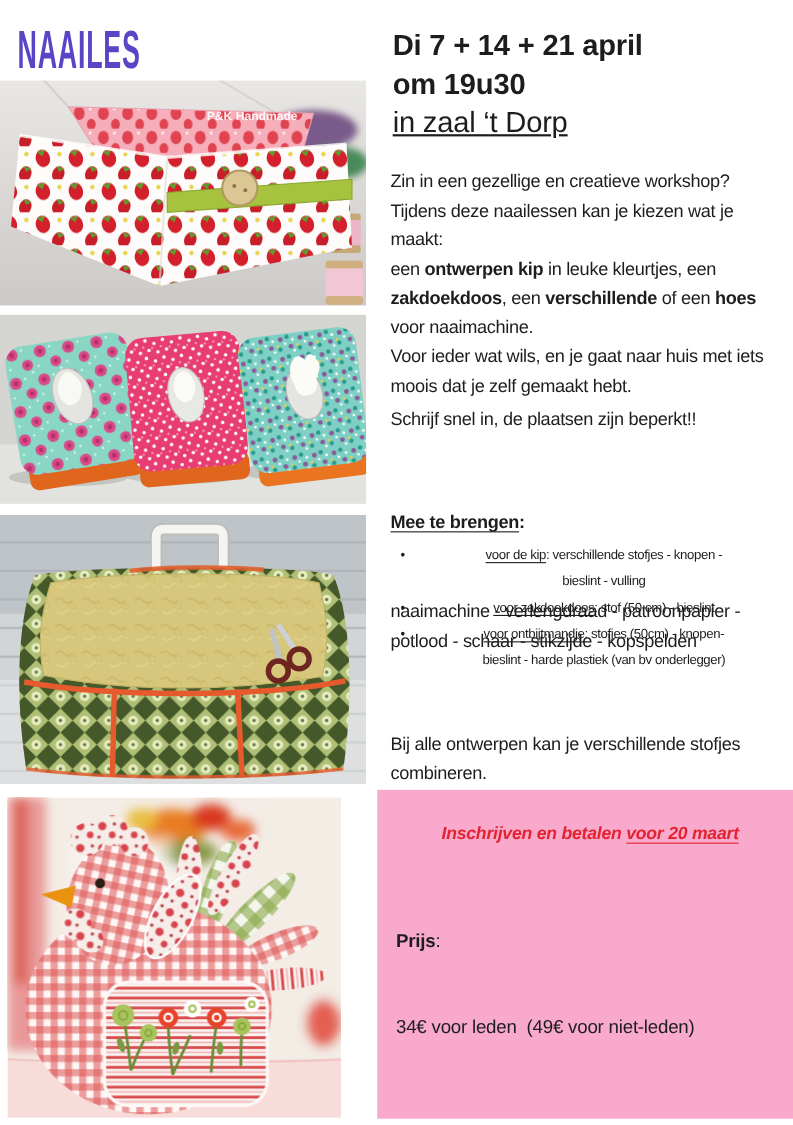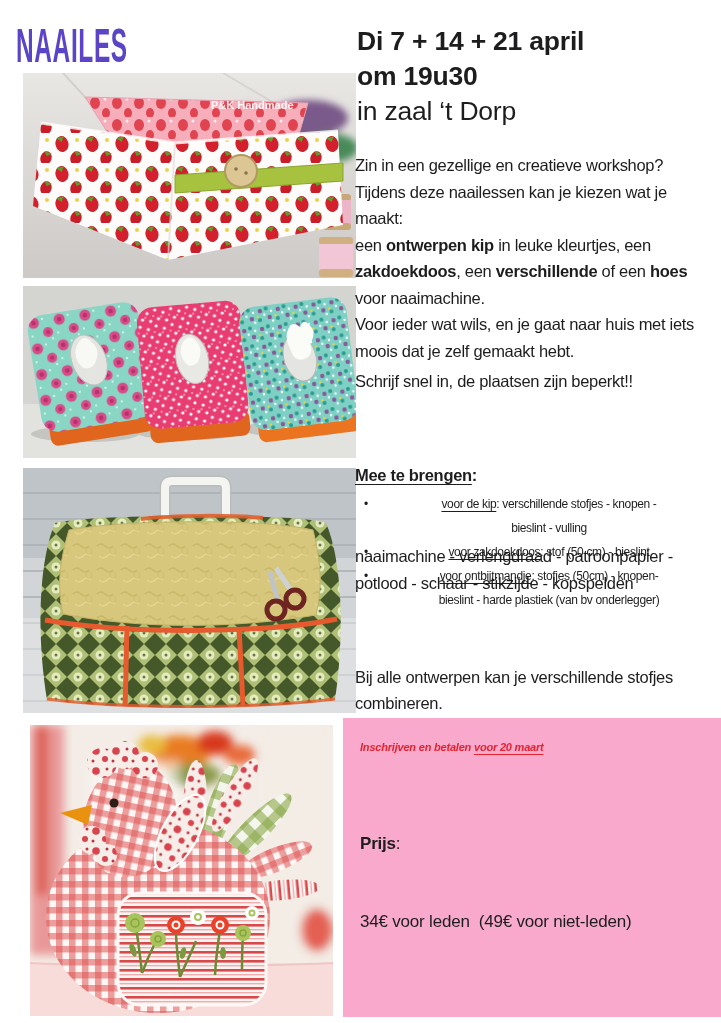--- a/index.html
+++ b/index.html
@@ -12,48 +12,48 @@
     position:absolute;left:16px;top:18px;
     font-size:37px;font-weight:800;color:var(--purple,#5b44c6);
     transform:scale(0.66,1.32);transform-origin:left top;letter-spacing:1px;
     white-space:nowrap;
   }
   
   .dates{
     position:absolute;left:357px;top:24px;width:356px;
     font-size:26.5px;line-height:35px;font-weight:700;letter-spacing:-0.2px;
   }
-  .dates .light{font-weight:400;}
+  .dates .light{font-weight:400;text-decoration:underline;}
   .block{position:absolute;left:355px;width:372px;font-size:16.5px;line-height:26.5px;
     letter-spacing:-0.3px;white-space:pre-wrap;}
   .block.intro{top:152px;}
   .block.urgent{top:368px;}
   .block.bring{top:408px;line-height:27px;}
   .block.outro{top:664px;line-height:26px;}
   ul.supplies{
     position:absolute;left:364px;top:492px;width:356px;margin:0;padding:0;
     list-style:none;font-size:12px;line-height:24px;letter-spacing:-0.35px;
   }
   ul.supplies li{position:relative;padding-left:14px;text-align:center;white-space:pre-wrap;}
   ul.supplies li::before{content:"\2022";position:absolute;left:0;top:0;}
   
   .pinkbox{
     position:absolute;left:343px;top:718px;width:378px;height:299px;
     background:var(--pink,#f8a9cc);box-sizing:border-box;padding:16px 8px 0 17px;
     font-size:17px;line-height:26px;letter-spacing:-0.2px;
   }
-  .pinkbox .pb-heading{font-size:11px;margin:0 0 0 0;white-space:pre-wrap;}
+  .pinkbox .pb-heading{font-size:16px;margin:12px 0 0 0;white-space:pre-wrap;text-align:center;}
   .pinkbox .pb-para{margin-top:19px;white-space:pre-wrap;}
   
   .f-b{font-weight:700;}
   .f-i{font-style:italic;}
   .f-u{text-decoration:underline;text-underline-offset:3px;}
   .f-r{color:var(--red,#e42331);}
   
-  .photo{position:absolute;overflow:hidden;padding-left:23px;}
+  .photo{position:absolute;overflow:hidden;}
   .photo svg{display:block;}
   .ph1{left:0;top:73px;width:333px;height:205px;}
   .ph2{left:0;top:286px;width:333px;height:172px;}
   .ph3{left:0;top:468px;width:333px;height:245px;}
   .ph4{left:7px;top:725px;width:303px;height:291px;}
 </style>
 </head>
 <body>
 
 <div class="page">

